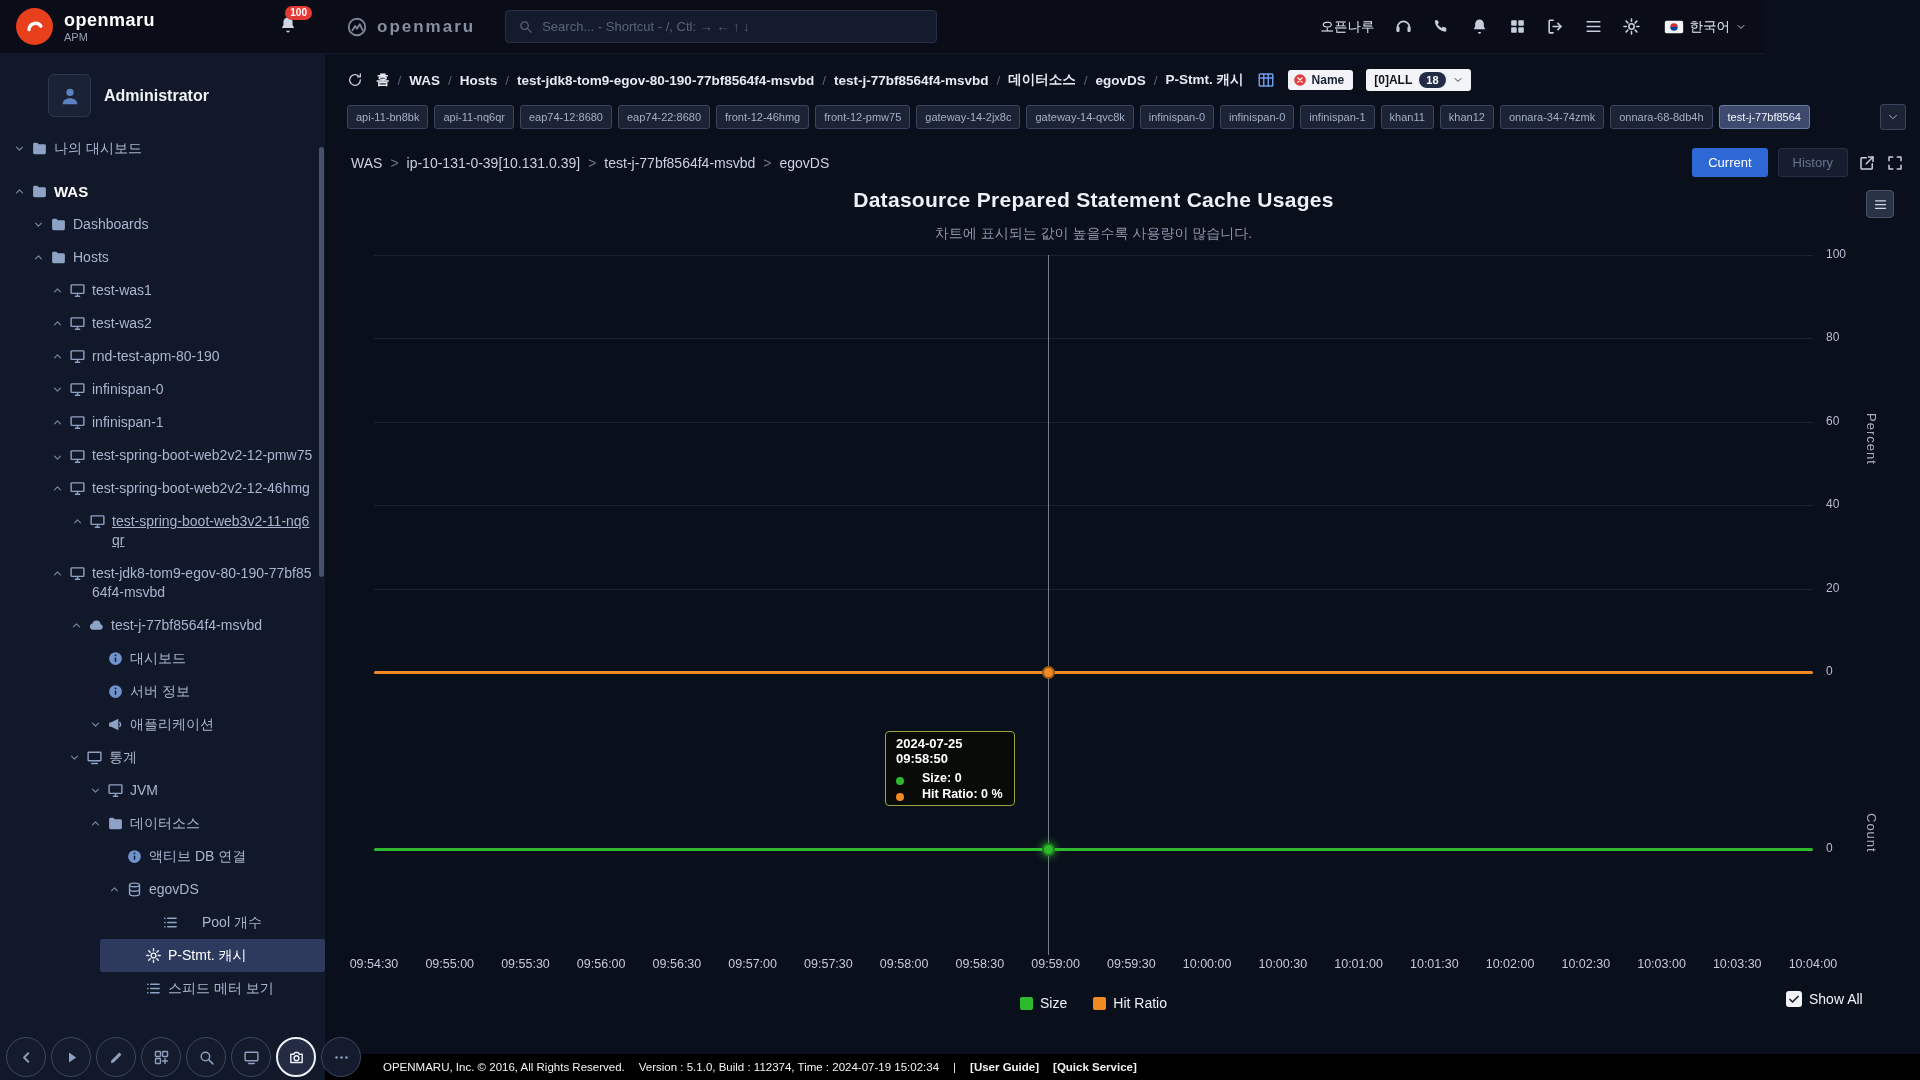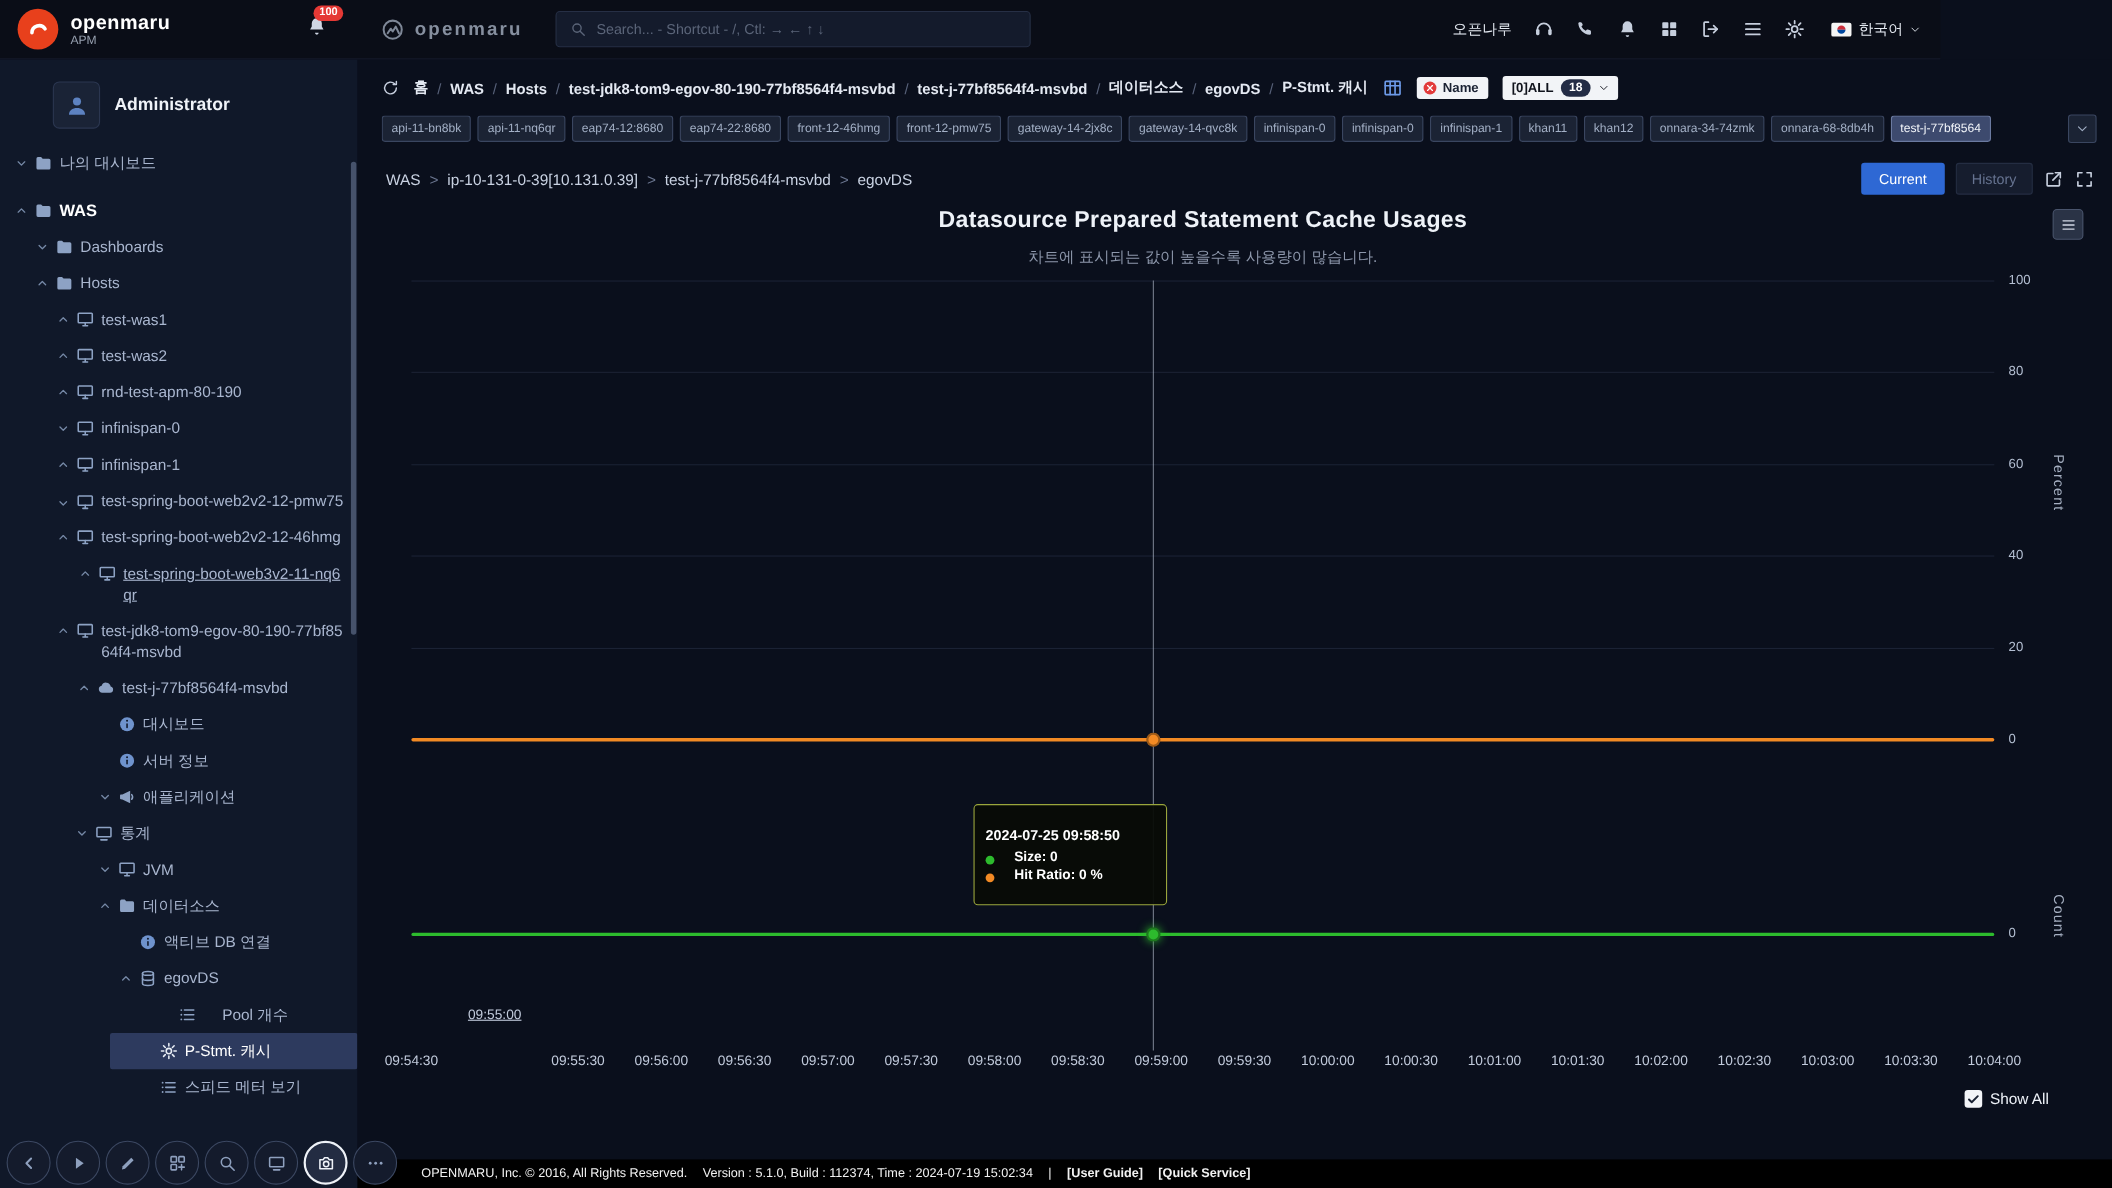--- a/index.html
+++ b/index.html
@@ -87,21 +87,21 @@
   .crosshair{position:absolute;top:0;height:700px;width:1px;background:rgba(205,215,232,0.55);z-index:1;}
   .marker{position:absolute;width:13px;height:13px;border-radius:50%;border:2px solid rgba(0,0,0,0.35);z-index:3;}
   .xtick{position:absolute;transform:translateX(-50%);font-size:12.5px;color:#c2cbdc;white-space:nowrap;}
   .legend{position:absolute;left:0;top:740px;width:1439px;display:flex;justify-content:center;gap:26px;align-items:center;}
   .legend-item{display:flex;gap:7px;align-items:center;cursor:pointer;}
   .swatch{width:13px;height:13px;border-radius:2px;}
   .legend-label{font-size:14px;color:#eef2f8;}
   .axis-label{position:absolute;left:1490px;writing-mode:vertical-rl;font-size:13px;color:#a6b0c2;letter-spacing:1px;}
   #percent-label{top:158px;}
   #count-label{top:558px;}
-  .tooltip{position:absolute;left:511px;top:476px;width:176px;background:rgba(8,12,6,0.95);border:1px solid #9aa63c;border-radius:4px;padding:20px 10px;z-index:5;}
+  .tooltip{position:absolute;left:511px;top:476px;width:130px;background:rgba(8,12,6,0.95);border:1px solid #9aa63c;border-radius:4px;padding:4px 10px;z-index:5;}
   .tt-date{font-size:13px;font-weight:bold;color:#fff;margin-bottom:5px;}
   .tt-row{display:flex;align-items:flex-end;gap:18px;margin-top:2px;}
   .tt-dot{width:8px;height:8px;border-radius:50%;}
   .tt-label{font-size:12.5px;font-weight:bold;color:#fff;}
   .showall{position:absolute;left:1412px;top:736px;display:flex;align-items:center;gap:7px;cursor:pointer;}
   .checkbox{width:16px;height:16px;background:#f2f4f7;border-radius:3px;display:flex;align-items:center;justify-content:center;}
   .showall-label{font-size:14px;color:#eef2f8;}
 
   
   .footer{position:absolute;left:0;right:0;bottom:0;height:26px;background:#000;display:flex;align-items:center;gap:14px;padding-left:58px;font-size:11.5px;color:#f2f2f2;white-space:nowrap;}
@@ -760,40 +760,50 @@
     <div class="showall">
       <span class="checkbox">
         <span class="ic ic-12">
             <svg viewBox="0 0 24 24" fill="none" stroke="#1a2233" stroke-width="3.5" stroke-linecap="round" stroke-linejoin="round">
               <path d="M4 13l5 5L20 7"></path>
             </svg>
           </span>
       </span>
       <span class="showall-label">Show All</span>
     </div>
+    <div id="legend" class="legend">
+        <span class="legend-item">
+          <span class="swatch" style="background: rgb(45, 187, 45);"></span>
+          <span class="legend-label">Size</span>
+        </span>
+        <span class="legend-item">
+          <span class="swatch" style="background: rgb(242, 138, 36);"></span>
+          <span class="legend-label">Hit Ratio</span>
+        </span>
+      </div>
   <div class="gridline" style="top: 0px;"></div>
       <div class="ytick" style="top: -8px;">100</div>
       <div class="gridline" style="top: 83.4px;"></div>
       <div class="ytick" style="top: 75.4px;">80</div>
       <div class="gridline" style="top: 166.8px;"></div>
       <div class="ytick" style="top: 158.8px;">60</div>
       <div class="gridline" style="top: 250.2px;"></div>
       <div class="ytick" style="top: 242.2px;">40</div>
       <div class="gridline" style="top: 333.6px;"></div>
       <div class="ytick" style="top: 325.6px;">20</div>
       <div class="gridline" style="top: 417px;"></div>
       <div class="ytick" style="top: 409px;">0</div>
       <div class="ytick" style="top: 586px;">0</div>
       <div class="series-line" style="top: 416px; background: rgb(242, 138, 36);"></div>
       <div class="series-line" style="top: 593px; background: rgb(45, 187, 45);"></div>
       <div class="crosshair" style="left: 674px;"></div>
       <div class="marker" style="left: 668px; top: 411px; background: rgb(242, 138, 36);"></div>
       <div class="marker" style="left: 668px; top: 588px; background: rgb(45, 187, 45); box-shadow: rgb(45, 187, 45) 0px 0px 9px;"></div>
       <div class="xtick" style="left: 0px; top: 702px;">09:54:30</div>
-      <div class="xtick" style="left: 75.7368px; top: 660px; text-decoration: underline;">09:55:00</div>
+      <div class="xtick" style="left: 75.7368px; top: 702px;">09:55:00</div>
       <div class="xtick" style="left: 151.474px; top: 702px;">09:55:30</div>
       <div class="xtick" style="left: 227.211px; top: 702px;">09:56:00</div>
       <div class="xtick" style="left: 302.947px; top: 702px;">09:56:30</div>
       <div class="xtick" style="left: 378.684px; top: 702px;">09:57:00</div>
       <div class="xtick" style="left: 454.421px; top: 702px;">09:57:30</div>
       <div class="xtick" style="left: 530.158px; top: 702px;">09:58:00</div>
       <div class="xtick" style="left: 605.895px; top: 702px;">09:58:30</div>
       <div class="xtick" style="left: 681.632px; top: 702px;">09:59:00</div>
       <div class="xtick" style="left: 757.368px; top: 702px;">09:59:30</div>
       <div class="xtick" style="left: 833.105px; top: 702px;">10:00:00</div>

